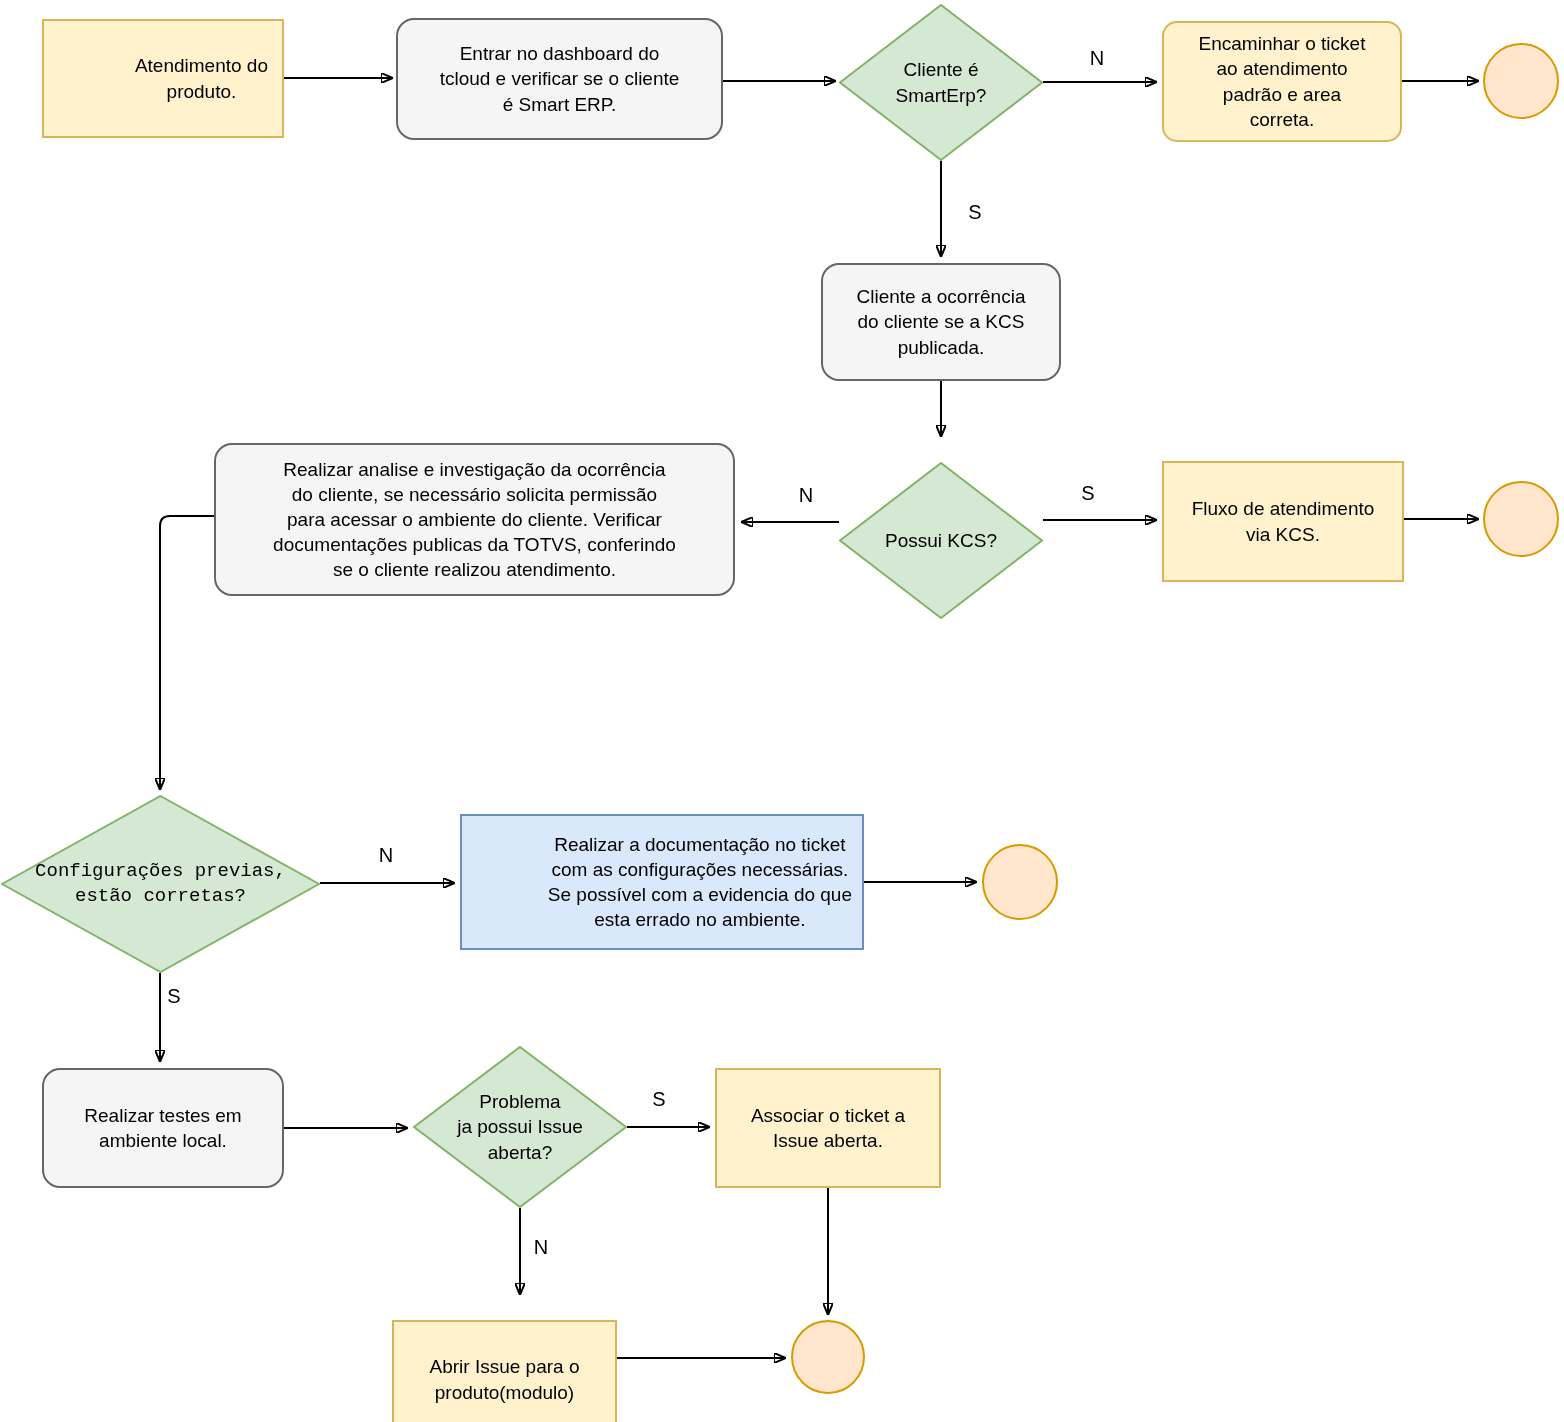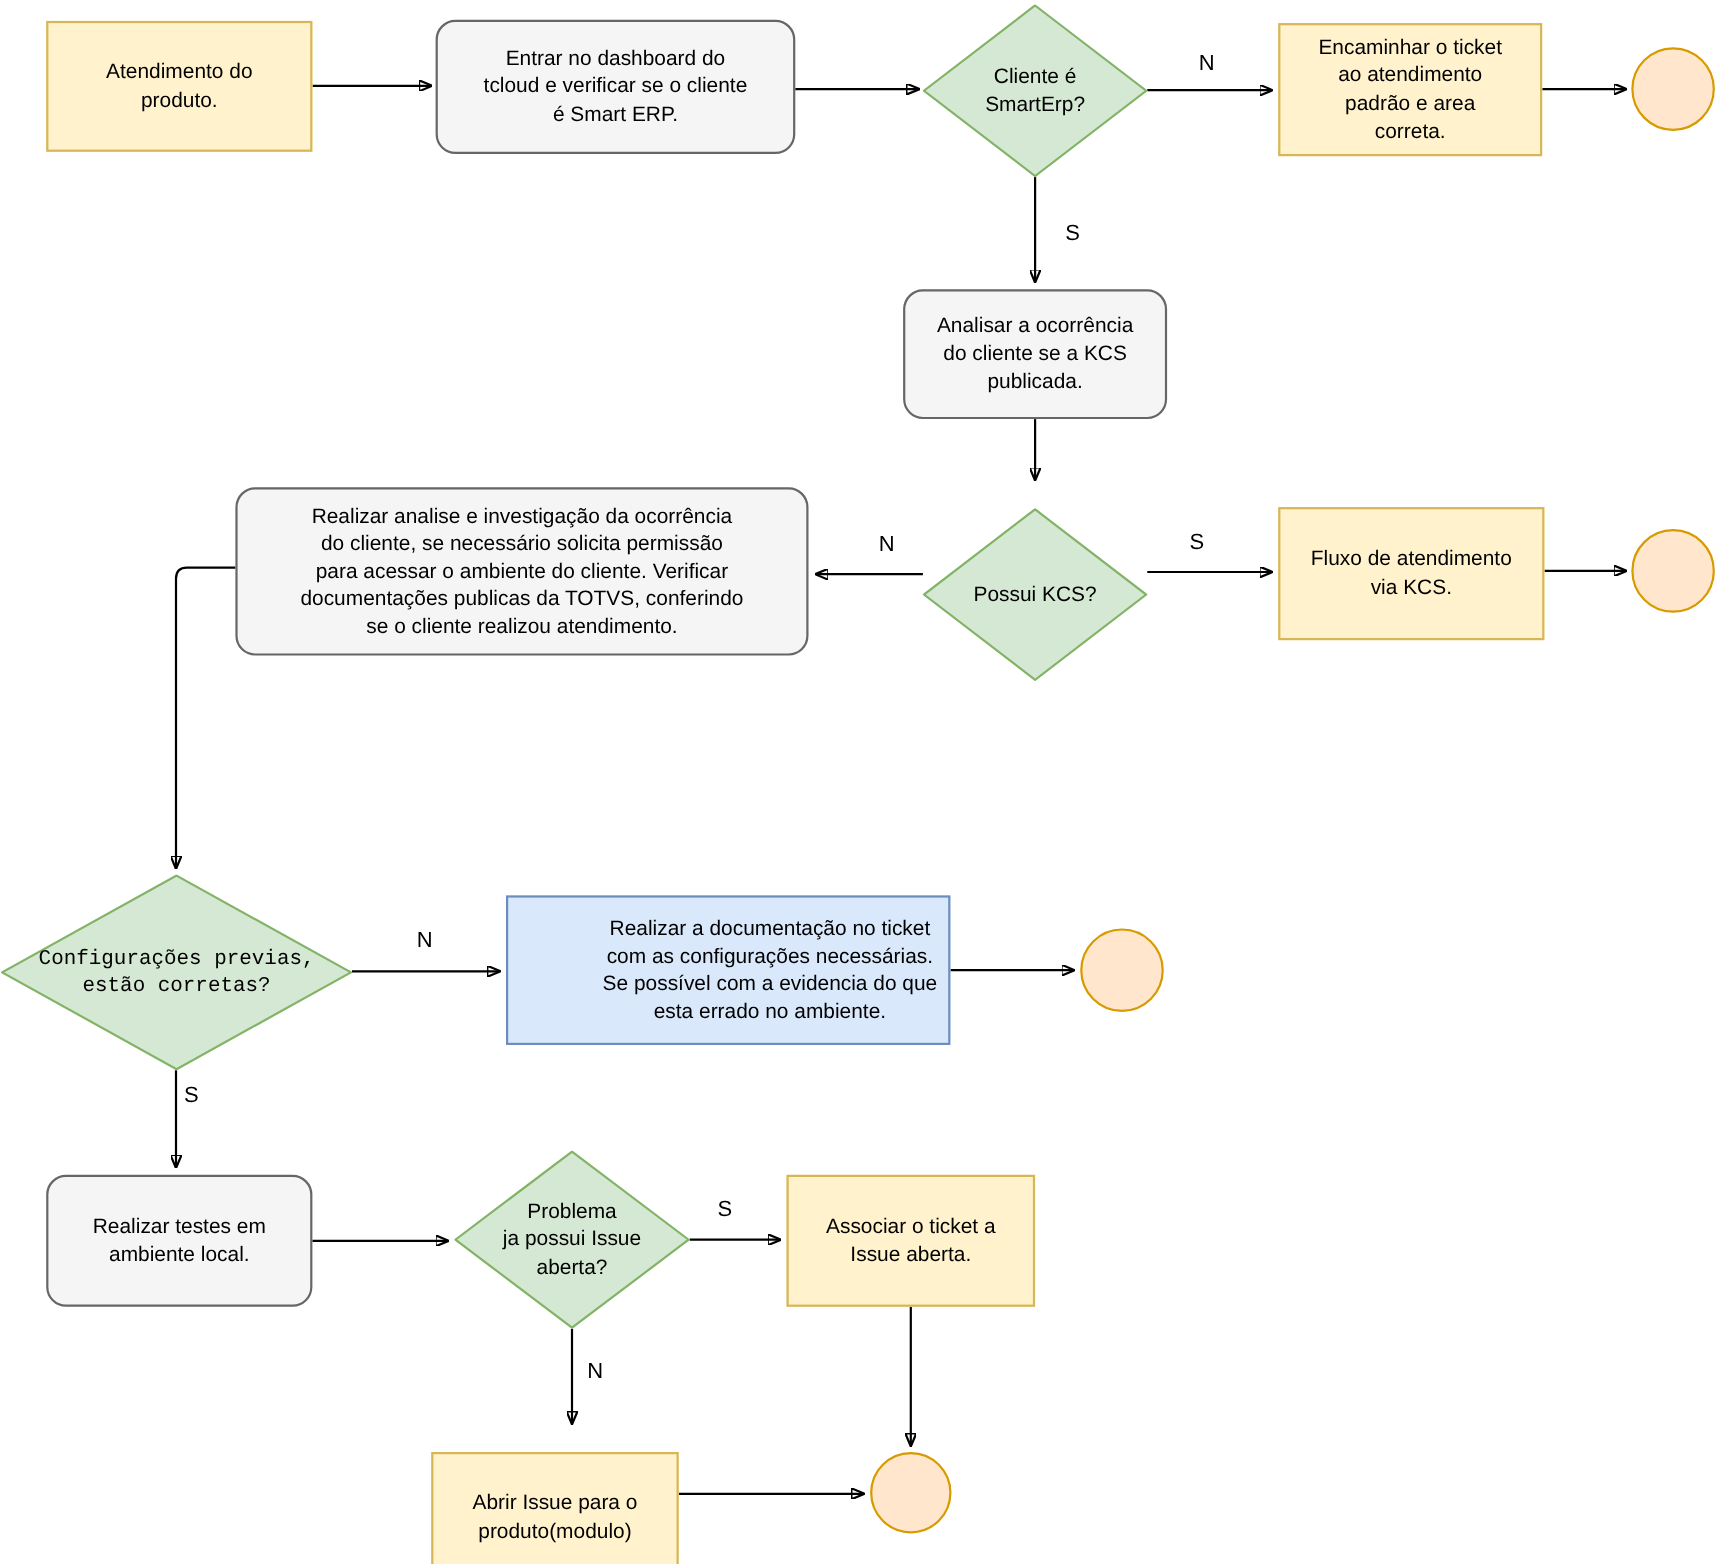--- a/index.html
+++ b/index.html
@@ -59,50 +59,50 @@
     <path d="M320,883 H454" marker-end="url(#arrow)"></path>
     <path d="M864,882 H976" marker-end="url(#arrow)"></path>
     <path d="M160,973 V1061" marker-end="url(#arrow)"></path>
     <path d="M284,1128 H407" marker-end="url(#arrow)"></path>
     <path d="M627,1127 H709" marker-end="url(#arrow)"></path>
     <path d="M828,1188 V1314" marker-end="url(#arrow)"></path>
     <path d="M520,1208 V1294" marker-end="url(#arrow)"></path>
     <path d="M617,1358 H785" marker-end="url(#arrow)"></path>
   </svg>
 
-  <div class="node rect" style="left:42px;top:19px;width:242px;height:119px;padding:0 14px;">
+  <div class="node rect" style="left:42px;top:19px;width:242px;height:119px;padding:0 14px;justify-content:flex-end;">
     <span>Atendimento do
 produto.</span>
   </div>
 
   <div class="node rounded" style="left:396px;top:18px;width:327px;height:122px;padding:0 10px;">
     <span>Entrar no dashboard do
 tcloud e verificar se o cliente
 é Smart ERP.</span>
   </div>
 
   <div class="node diamond" style="left:839px;top:4px;width:204px;height:157px;">
     <svg viewBox="0 0 204 157" preserveAspectRatio="none">
       <polygon points="102,1 203,78.5 102,156 1,78.5"></polygon>
     </svg>
     <span class="lbl">Cliente é
 SmartErp?</span>
   </div>
 
-  <div class="node rect" style="left:1162px;top:21px;width:240px;height:121px;padding:0 12px;">
+  <div class="node rect" style="left:1162px;top:21px;width:240px;height:121px;padding:0 12px;border-radius:15px;">
     <span>Encaminhar o ticket
 ao atendimento
 padrão e area
 correta.</span>
   </div>
 
   <div class="terminator" style="left:1483px;top:43px;width:76px;height:76px;"></div>
 
   <div class="node rounded" style="left:821px;top:263px;width:240px;height:118px;padding:0 8px;">
-    <span>Analisar a ocorrência
+    <span>Cliente a ocorrência
 do cliente se a KCS
 publicada.</span>
   </div>
 
   <div class="node diamond" style="left:839px;top:462px;width:204px;height:157px;">
     <svg viewBox="0 0 204 157" preserveAspectRatio="none">
       <polygon points="102,1 203,78.5 102,156 1,78.5"></polygon>
     </svg>
     <span class="lbl">Possui KCS?</span>
   </div>

